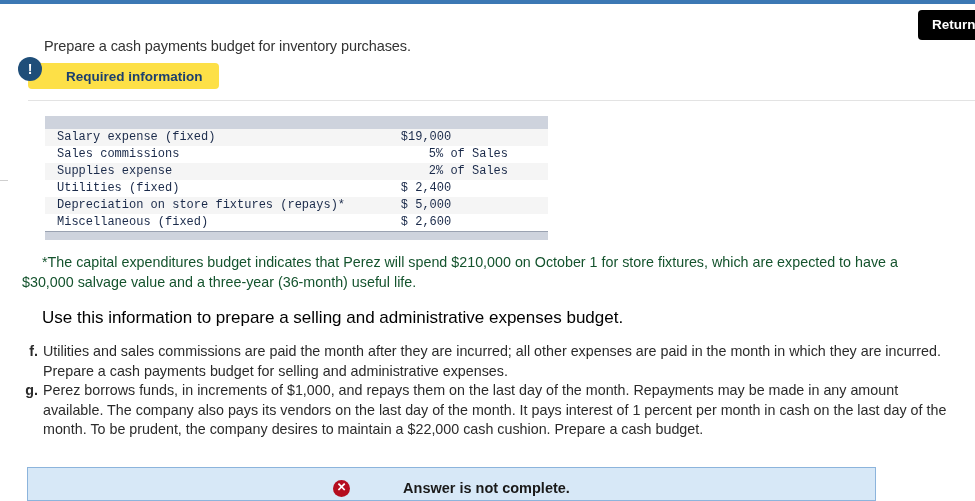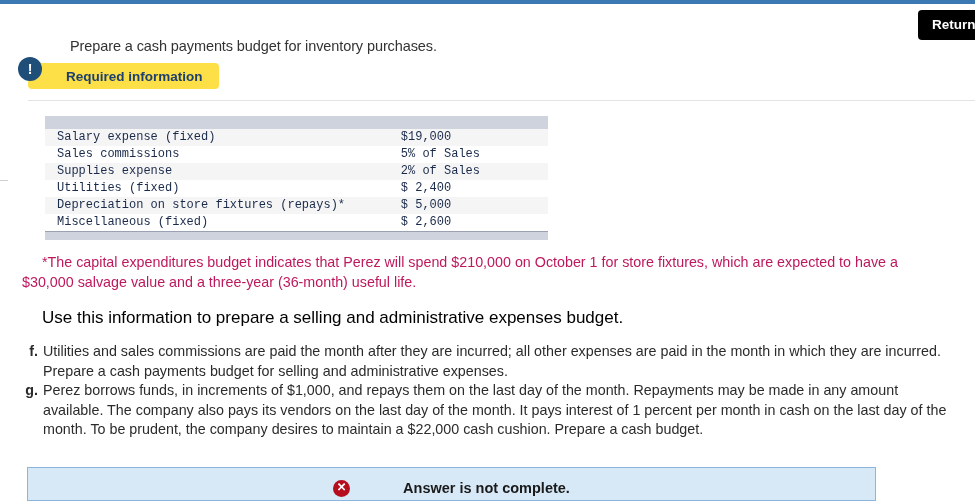--- a/index.html
+++ b/index.html
@@ -48,21 +48,20 @@
 
   
   .question-heading {
     position: absolute;
     left: 44px;
     top: 38px;
     font-size: 14.5px;
     color: #333333;
     white-space: nowrap;
     letter-spacing: -0.1px;
-    margin-left: 26px;
   }
 
   
   .req-info {
     position: absolute;
     left: 28px;
     top: 63px;
     height: 26px;
     background: #fde047;
     border-radius: 4px;
@@ -153,33 +152,33 @@
   .cell-label {
     padding-left: 12px !important;
     width: 345px;
   }
   .cell-value {
     padding-left: 8px !important;
     width: 146px;
     text-align: left;
   }
   .cell-value.right-al {
-    text-align: left;
+    text-align: center;
     padding-right: 12px !important;
   }
 
   
   .footnote {
     position: absolute;
     left: 22px;
     top: 252px;
     width: 925px;
     font-size: 14.3px;
     line-height: 20px;
-    color: #be185d;
+    color: #14532d;
     text-indent: 20px;
   }
   .use-info {
     position: absolute;
     left: 22px;
     top: 308px;
     width: 925px;
     font-size: 17px;
     line-height: 20px;
     color: #000000;

